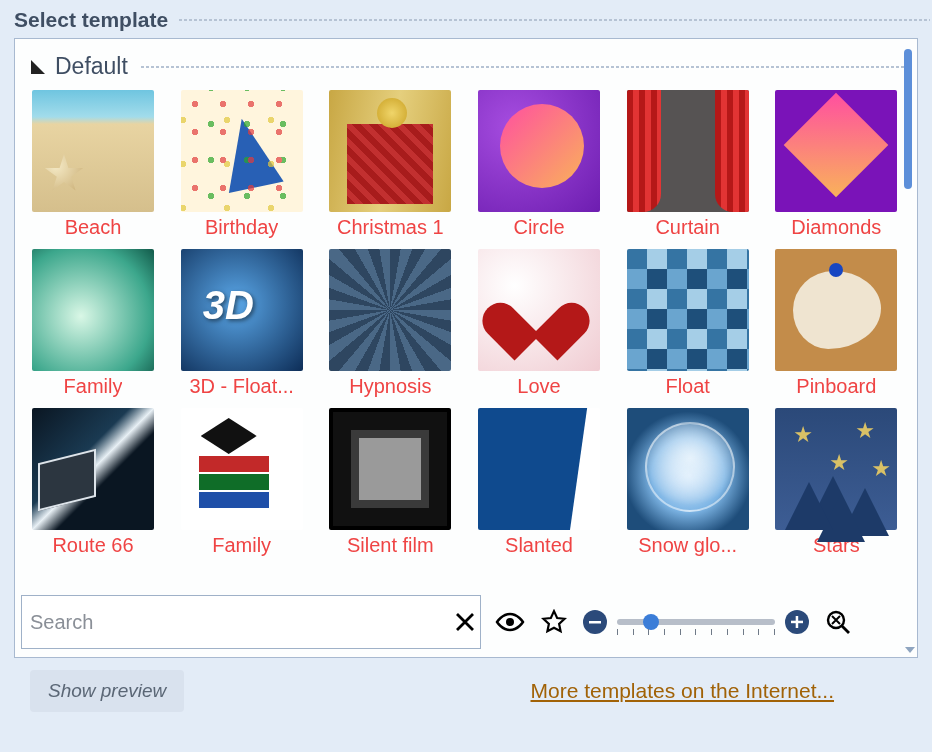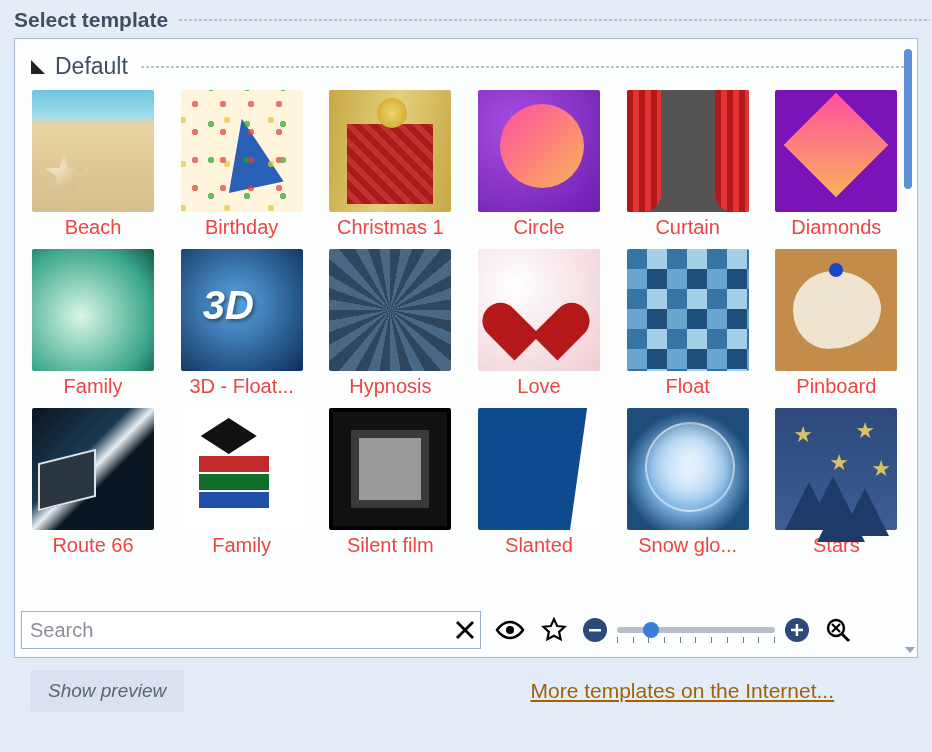--- a/index.html
+++ b/index.html
@@ -122,21 +122,21 @@
     align-items: center;
     padding: 6px 10px 8px 6px;
     gap: 14px;
   }
   .search-box {
     flex: 0 0 460px;
     display: flex;
     align-items: center;
     border: 1px solid #9fb1c8;
     background: #fff;
-    height: 38px;
+    height: 54px;
   }
   .search-input {
     flex: 1;
     border: none;
     outline: none;
     font-size: 20px;
     padding: 0 8px;
     color: #555;
     background: transparent;
   }

